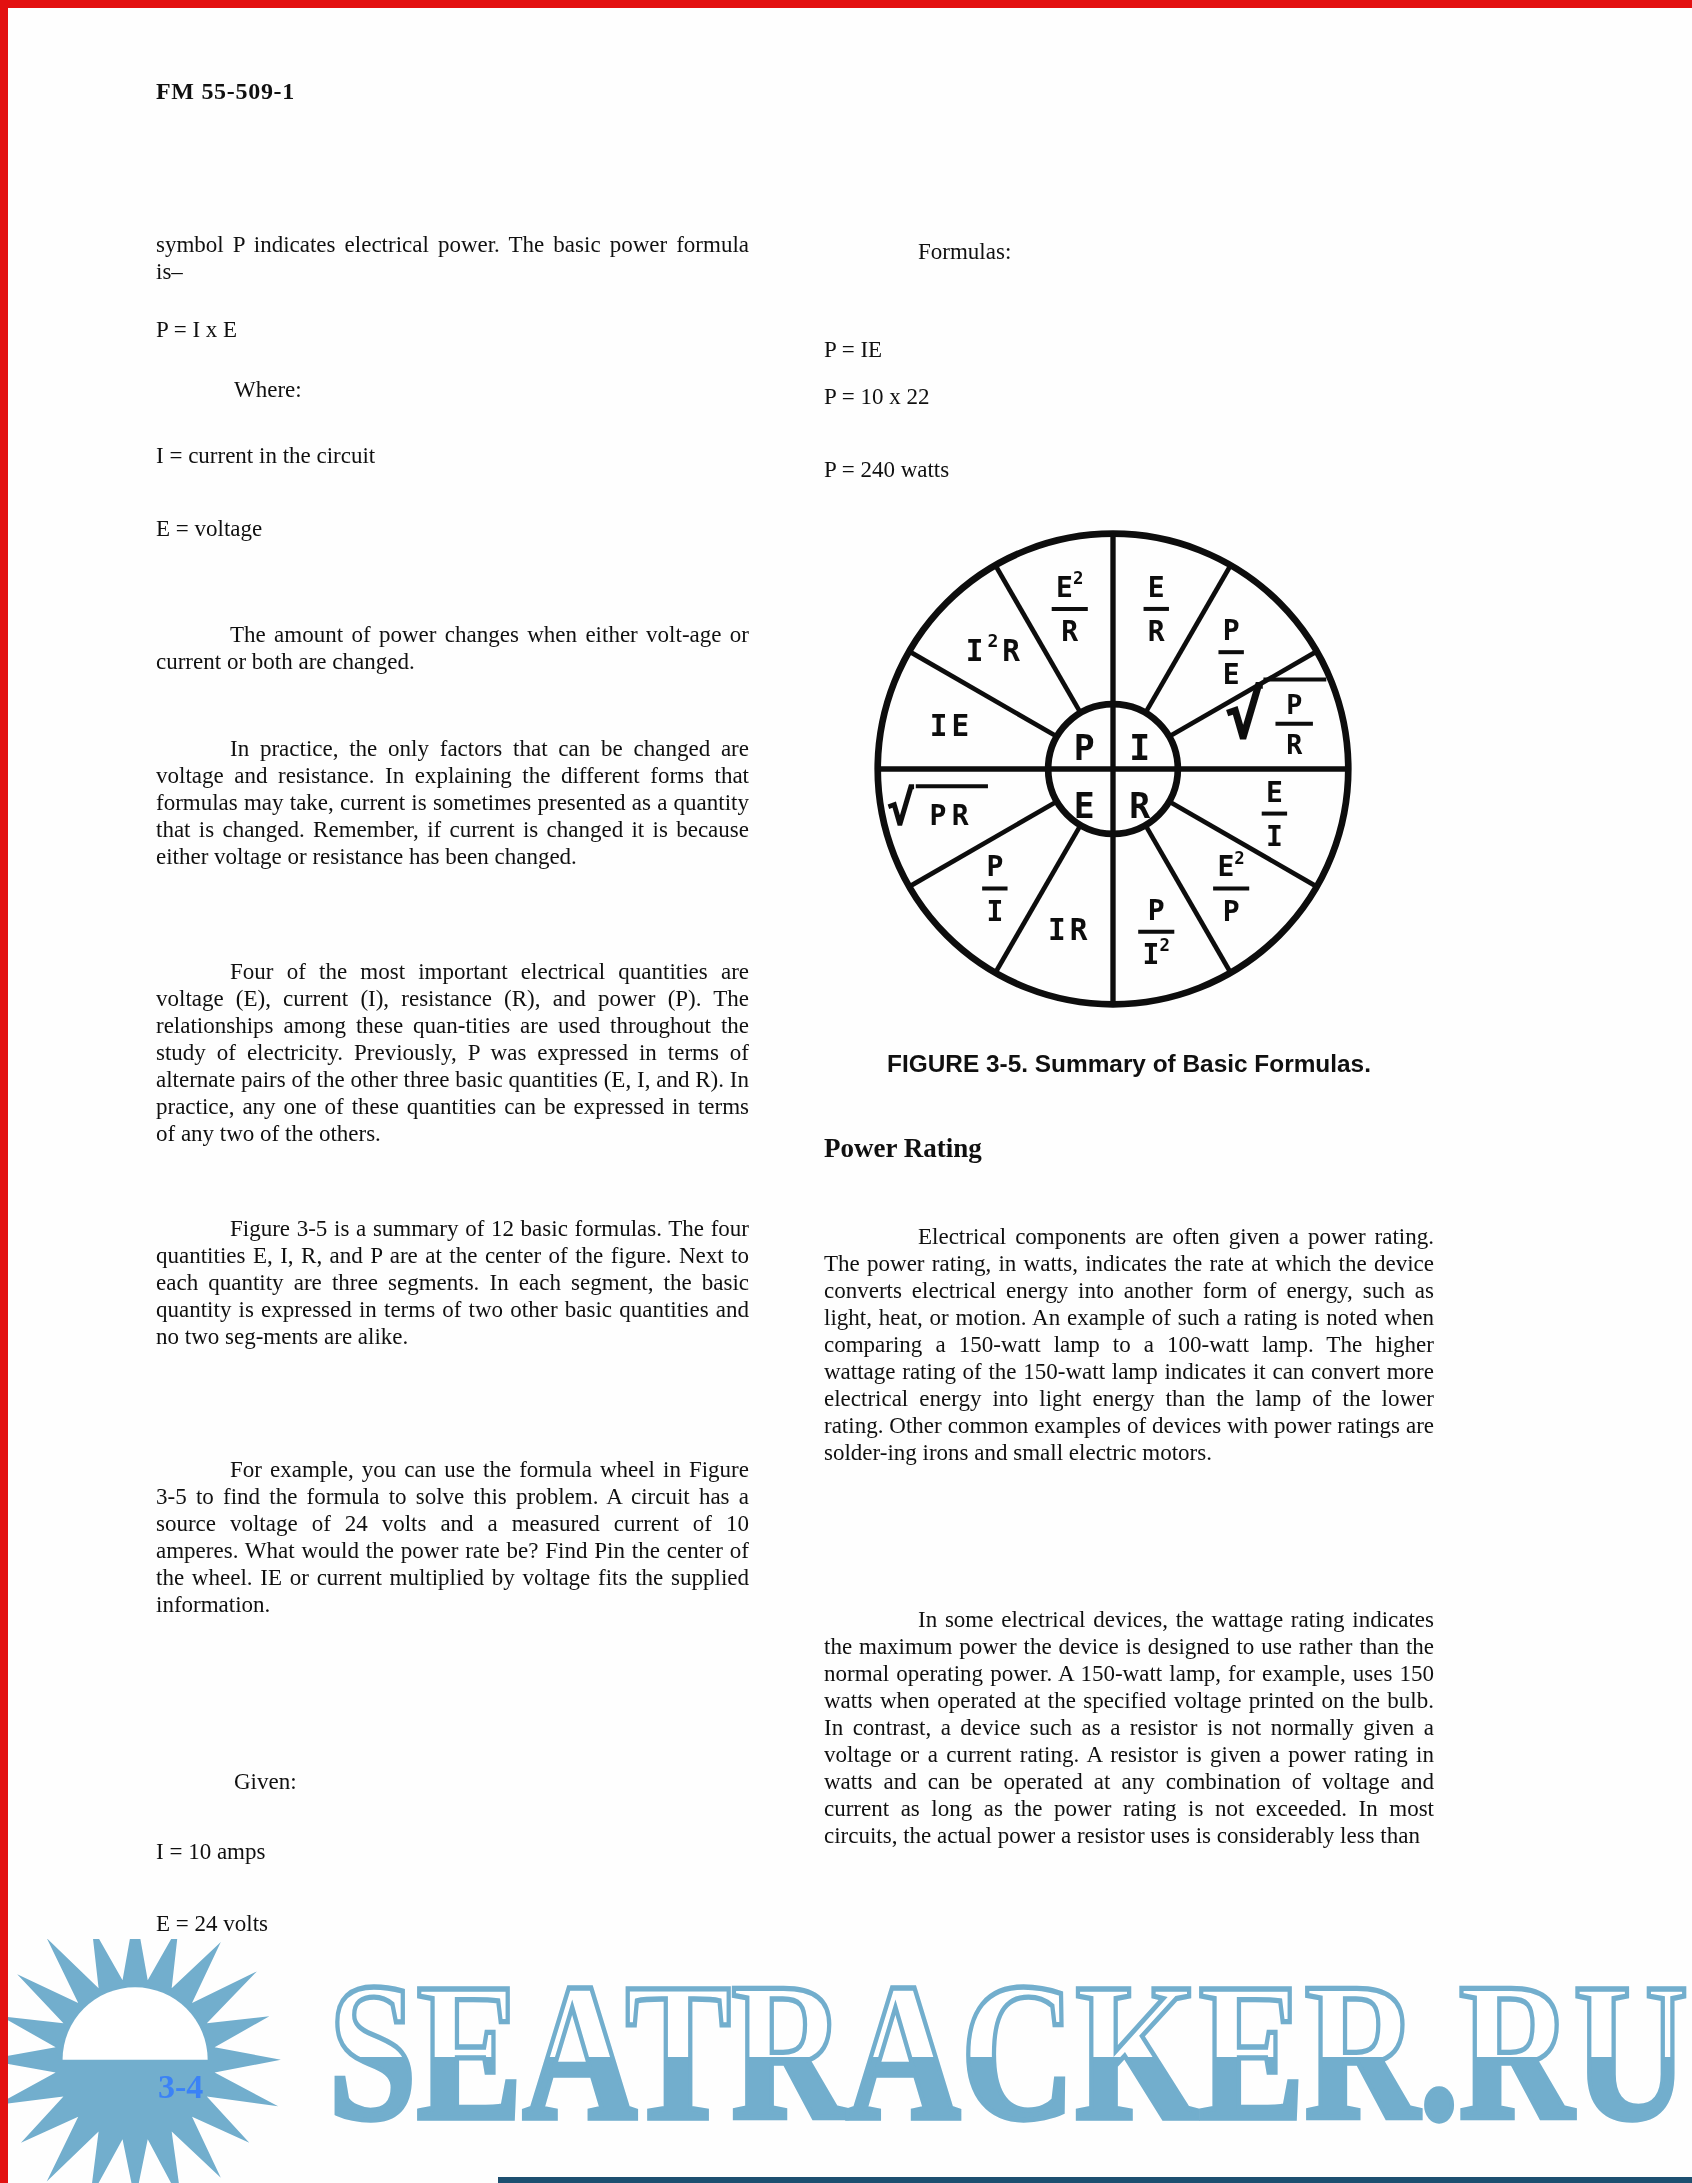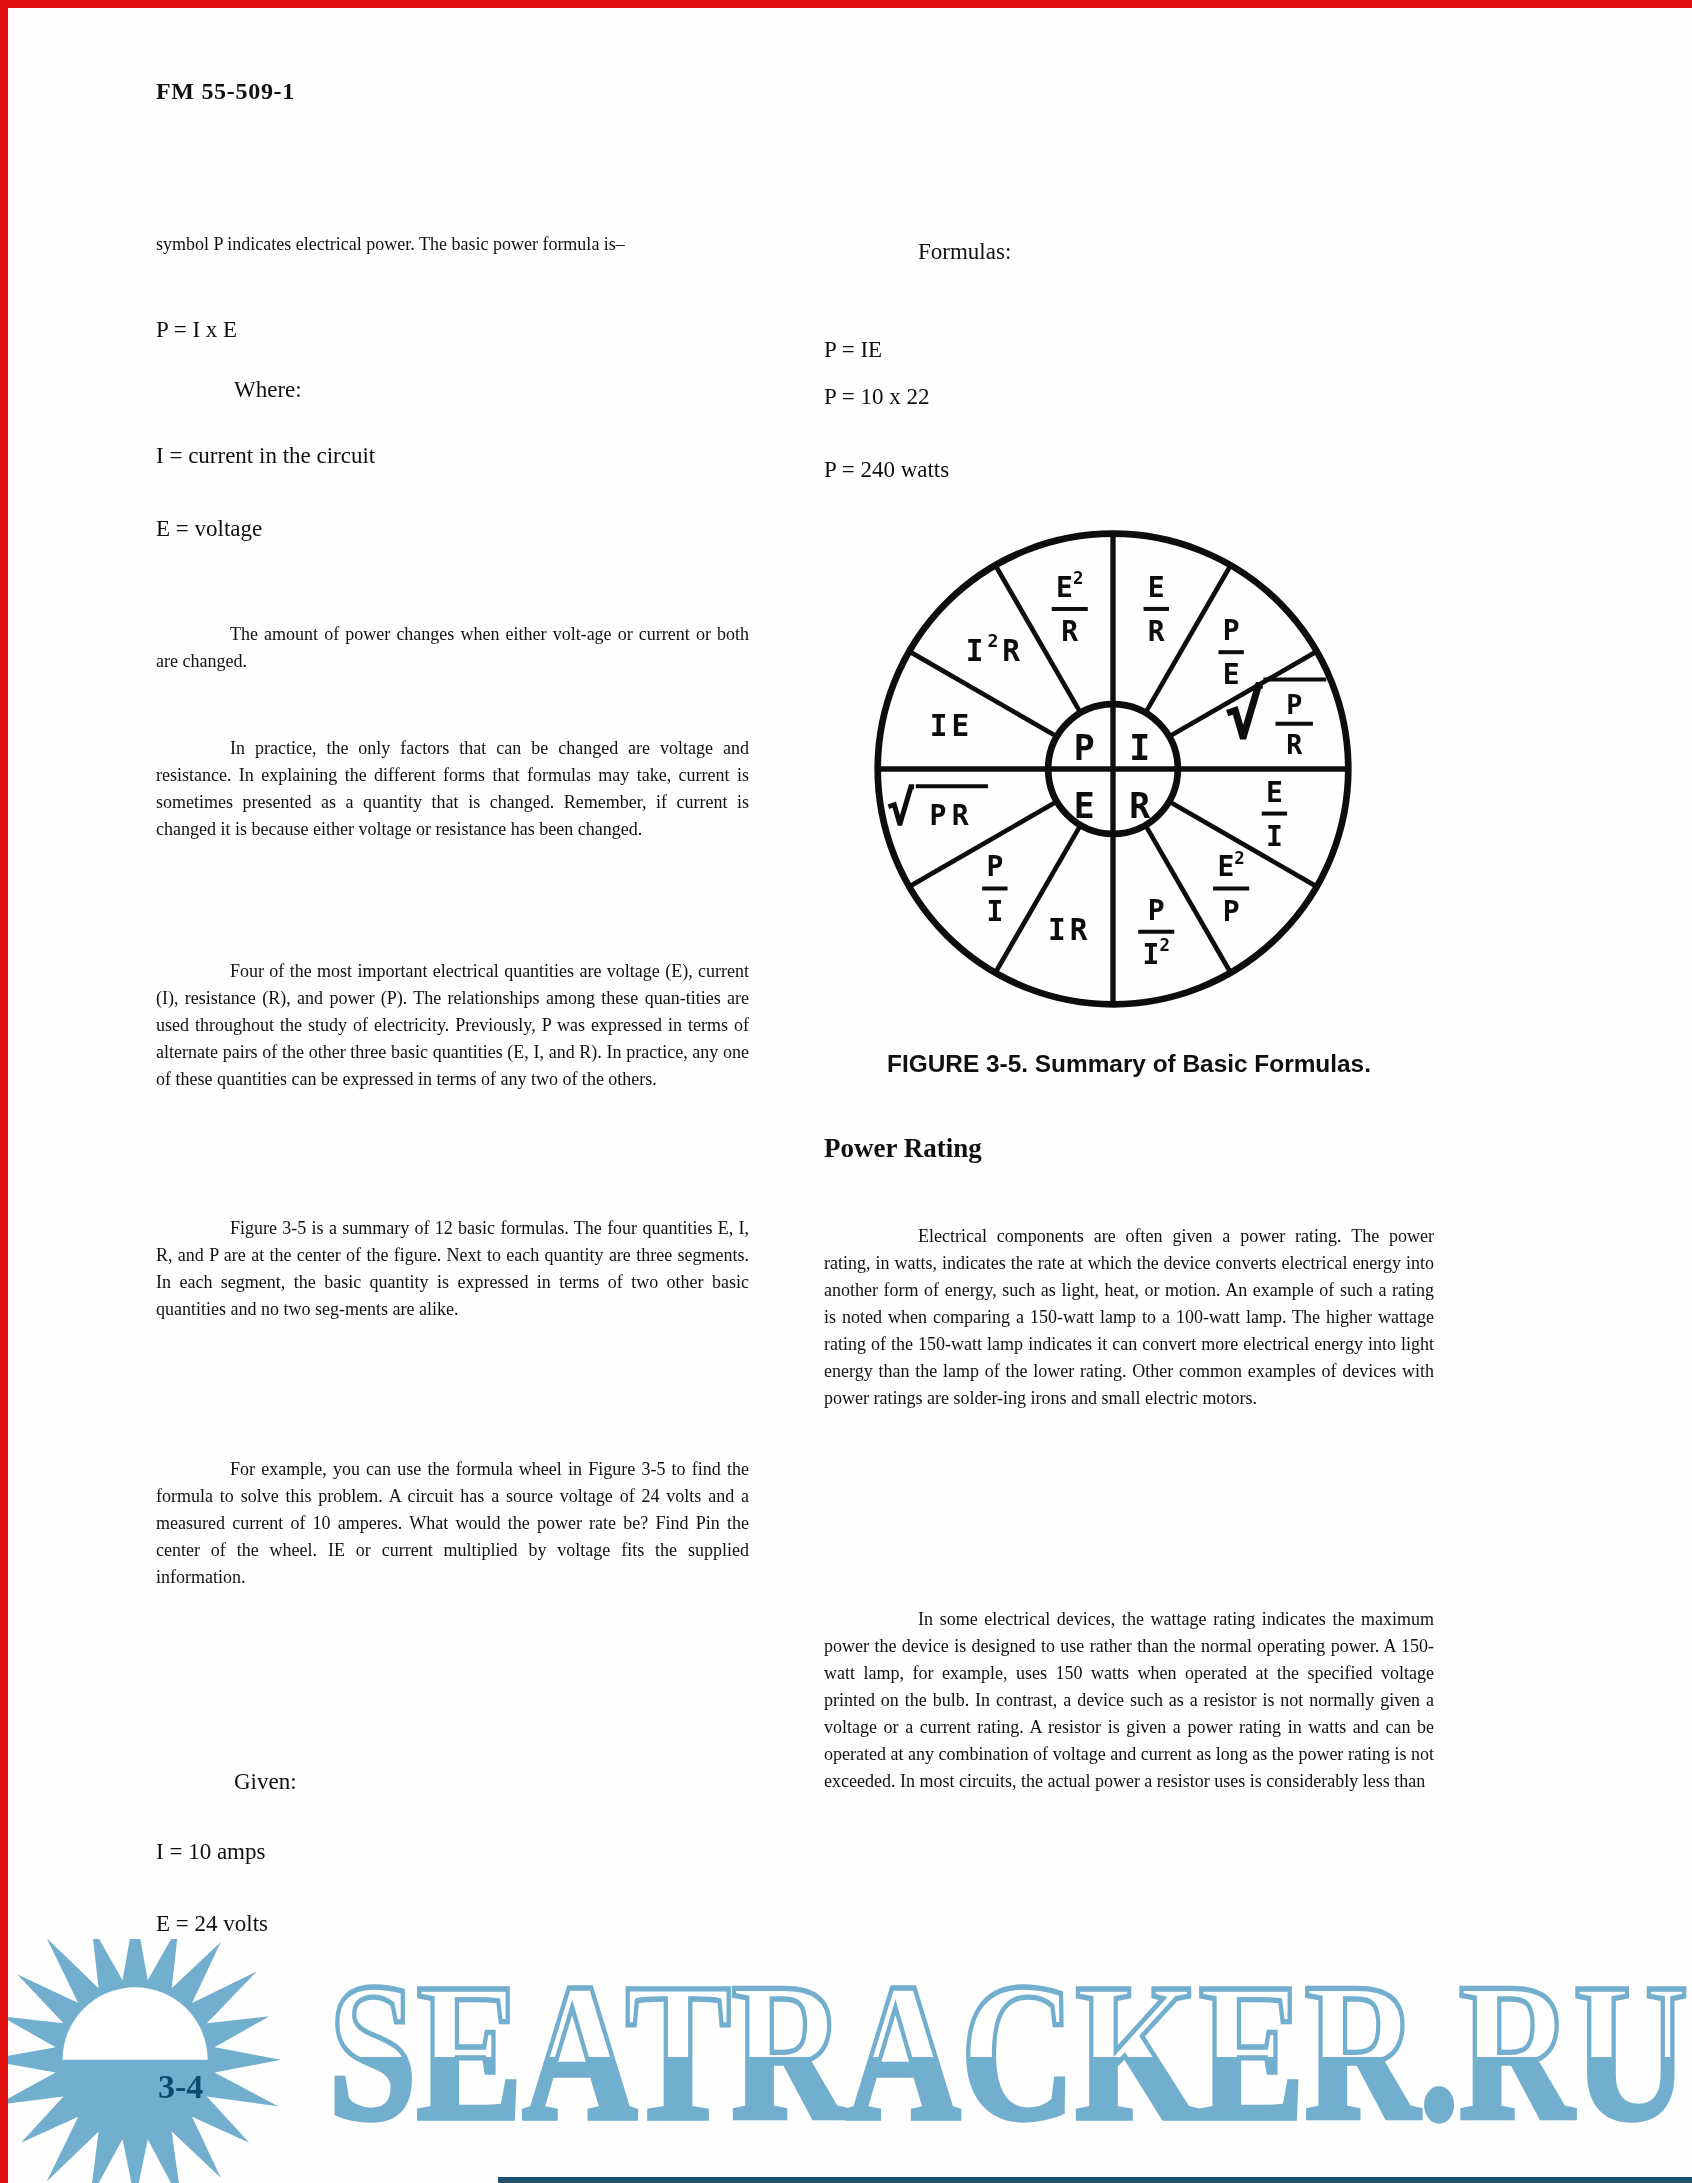--- a/index.html
+++ b/index.html
@@ -6,21 +6,21 @@
   #page{position:relative;width:1693px;height:2183px;background:#fefefe;overflow:hidden;
         font-family:"Liberation Serif",serif;color:#101010;}
   .border-top{position:absolute;left:0;top:0;width:1693px;height:8px;z-index:40;}
   .border-left{position:absolute;left:0;top:0;width:8px;height:2183px;z-index:40;}
   .bottom-strip{position:absolute;left:498px;top:2177px;width:1195px;height:6.6px;z-index:40;}
   .doc-number{position:absolute;left:156px;top:78px;font-size:24px;font-weight:bold;letter-spacing:0.7px;}
   .col{position:absolute;top:231px;}
   .col-left{left:156px;width:593px;}
   .col-right{left:824px;width:610px;}
   .blk{position:absolute;left:0;width:100%;}
-  .body-text{font-size:18px;line-height:27px;text-align:justify;}
+  .body-text{font-size:23px;line-height:27px;text-align:justify;}
   .formula{font-size:23px;}
   .lbl-indent{padding-left:78px;font-size:23px;}
   .sol-indent{padding-left:94px;font-size:23px;}
   .indent{text-indent:74px;}
   .fig-caption{font-family:"Liberation Sans",sans-serif;font-weight:bold;font-size:24.4px;text-align:center;}
   .section-heading{font-size:27px;font-weight:bold;}
   .wheel-wrap{position:absolute;left:35px;top:284px;width:508px;height:508px;}
   
   .wm-sun{position:absolute;left:-8px;top:1939px;z-index:2;}
   .wm-textsvg{position:absolute;left:328px;top:1978px;z-index:2;}
@@ -131,16 +131,16 @@
           <rect x="-60" y="-60" width="2200" height="180"></rect>
         </clipPath>
       <clipPath id="wm-bot">
           <rect x="-60" y="120" width="2200" height="260"></rect>
         </clipPath>
     </defs>
     <text id="wm-text-outline" x="0" y="212" textLength="2063" lengthAdjust="spacingAndGlyphs" font-family="Liberation Serif, serif" font-weight="bold" font-size="300" clip-path="url(#wm-top)" fill="#ffffff" stroke="#72aecd" stroke-width="8">SEATRACKER.RU</text>
     <text id="wm-text-solid" x="0" y="212" textLength="2063" lengthAdjust="spacingAndGlyphs" font-family="Liberation Serif, serif" font-weight="bold" font-size="300" clip-path="url(#wm-bot)" fill="#72aecd" stroke="#72aecd" stroke-width="8">SEATRACKER.RU</text>
   </svg>
 
-  <div class="page-number" style="color: #0c4a6e;">3-4</div>
+  <div class="page-number" style="color: #3b82f6;">3-4</div>
 
 </div>
 
 
 </body></html>

